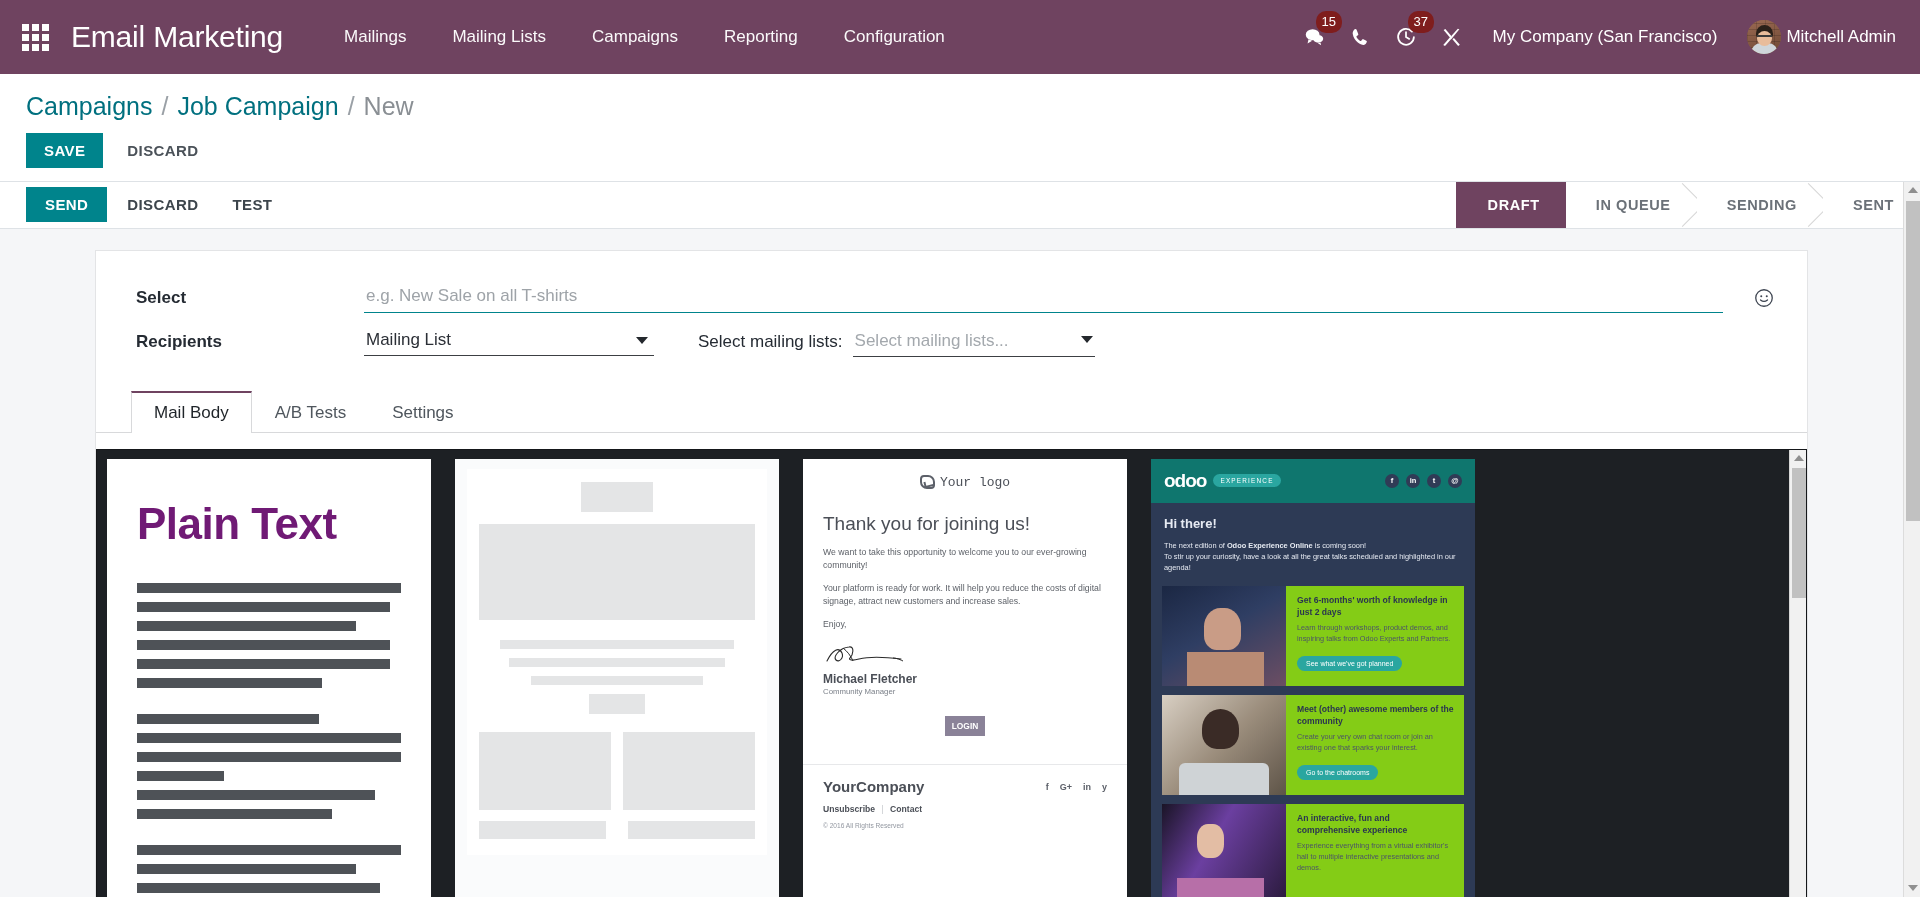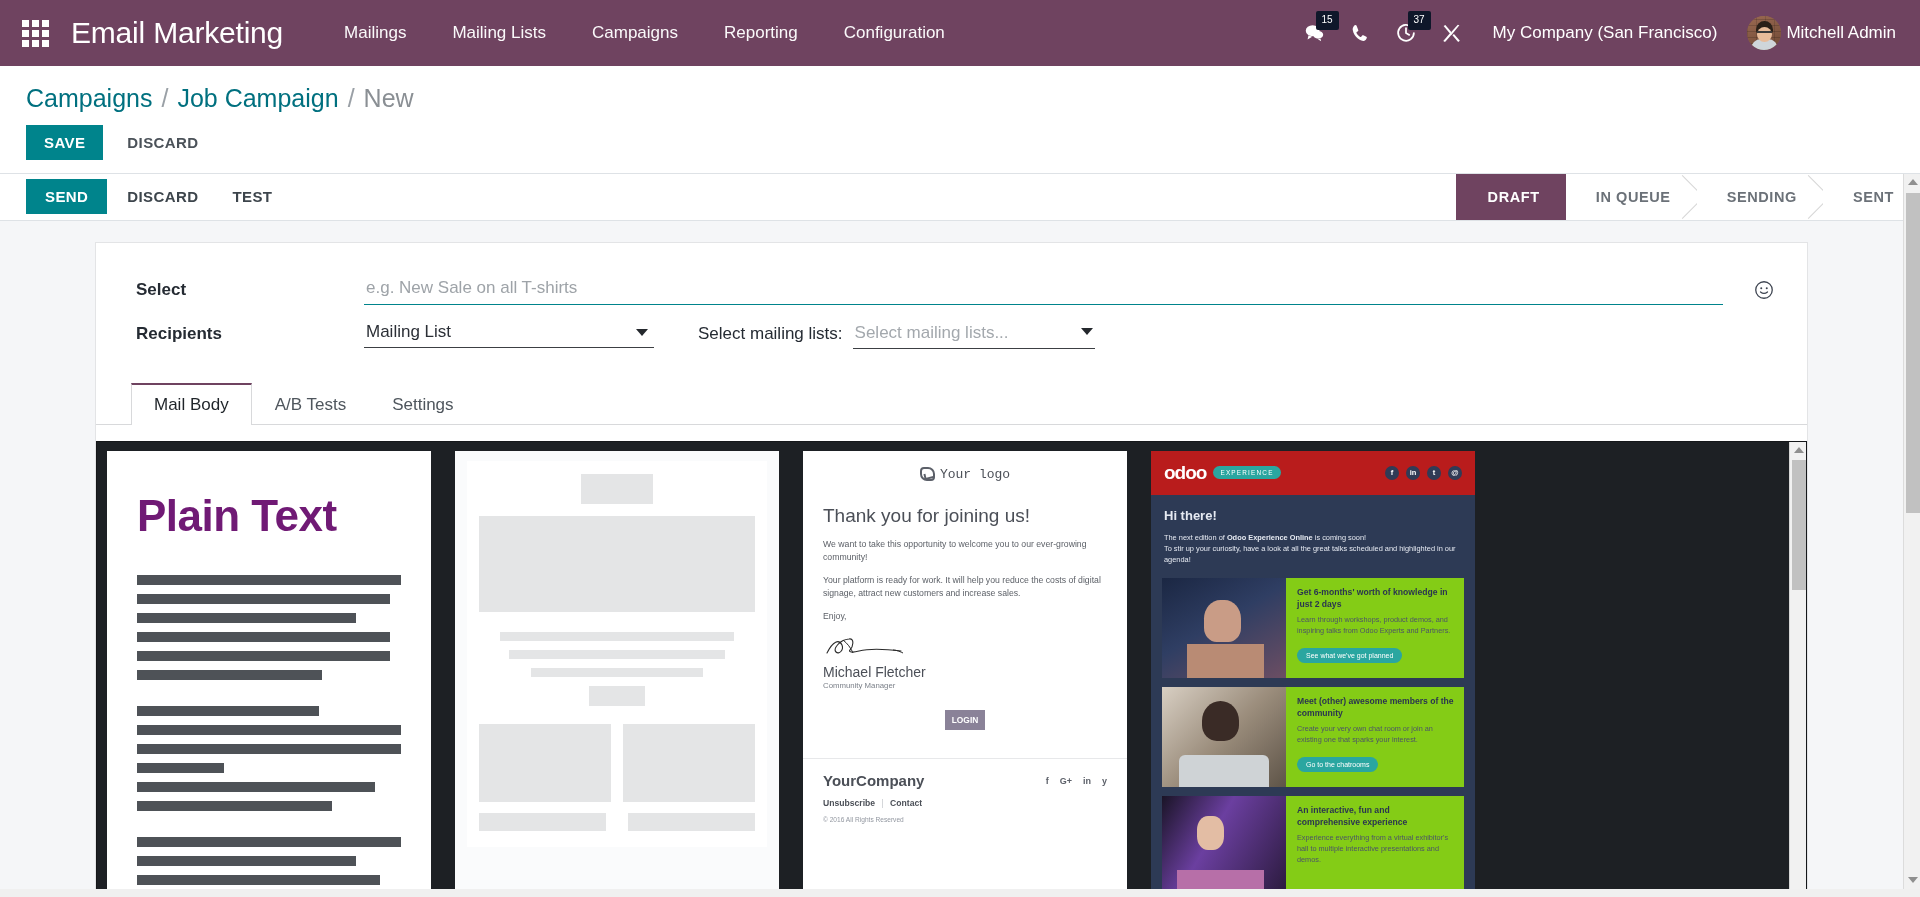--- a/index.html
+++ b/index.html
@@ -6,21 +6,21 @@
   html, body {
     width: 1920px; height: 897px;
     overflow: hidden;
     font-family: "Liberation Sans", sans-serif;
     background: #f0f0f0;
     color: #374151;
   }
 
   
   .navbar {
-    height: 66px;
+    height: 74px;
     background: #6f4360;
     display: flex;
     align-items: center;
     padding: 0 24px 0 14px;
     color: #ffffff;
     position: relative;
     z-index: 30;
   }
   .apps-grid {
     display: grid;
@@ -64,24 +64,24 @@
     height: 100%;
     display: flex;
     align-items: center;
     justify-content: center;
     cursor: pointer;
   }
   .nav-ico svg { display: block; }
   .badge {
     position: absolute;
     top: 11px; left: 25px;
-    background: #0f172a;
+    background: #7f1d1d;
     color: #fff;
-    border-radius: 2px;
-    font-size: 10px;
+    border-radius: 10px;
+    font-size: 13px;
     line-height: 1;
     padding: 4px 6px 5px;
     min-width: 22px;
     text-align: center;
     font-weight: 400;
   }
   .company-name {
     font-size: 17px;
     padding: 0 18px;
     cursor: pointer;
@@ -401,36 +401,36 @@
      width: 15px; height: 14px; border: 2px solid #5c6069; border-radius: 4px 7px 4px 7px;
      position: relative;
   }
   .t3 .logo-mark::after { content:""; position:absolute; left:2px; top:4px; width:8px; height:4px;
      border-bottom: 2px solid #5c6069; border-left: 2px solid #5c6069; transform: rotate(-14deg); }
   .t3 .body { padding: 8px 20px 22px; }
   .t3 h2 { font-size: 19px; font-weight: 400; color: #4b4f57; margin-bottom: 11px; }
   .t3 p { font-size: 8.7px; line-height: 1.5; margin-bottom: 10px; color: #5d6168; }
   .t3 .sig { width: 86px; height: 28px; margin: 6px 0 3px; }
   .t3 .sig svg { display:block; }
-  .t3 .sig-name { font-size: 14px; font-weight: 400; color: #4b4f57; }
+  .t3 .sig-name { font-size: 12px; font-weight: 700; color: #4b4f57; }
   .t3 .sig-title { font-size: 7.8px; color: #7b8089; margin-top: 1px; }
   .t3 .login {
      display:block; width: 40px; margin: 20px auto 6px; text-align:center;
      background: #8a8298; color: #fff; font-size: 8.4px; font-weight: 700; padding: 5px 0;
   }
   .t3 .foot { border-top: 1px solid #e7e8ea; padding: 13px 20px 16px; }
   .t3 .foot-top { display:flex; justify-content: space-between; align-items: center; }
   .t3 .foot-co { font-size: 15px; font-weight: 700; color: #4b4f57; }
   .t3 .socials { display:flex; gap: 11px; font-size: 9px; color: #5c6069; font-weight: 700; }
   .t3 .foot-links { font-size: 8.6px; font-weight: 700; color: #4b4f57; margin-top: 9px; }
   .t3 .foot-links span.div { color: #c6c9cd; margin: 0 4px; font-weight: 400; }
   .t3 .rights { font-size: 6.6px; color: #9297a0; margin-top: 8px; }
   
   .t4 { background: #2d3a55; }
-  .t4 .topbar { background: #b91c1c; padding: 11px 13px; display:flex; align-items:center; }
+  .t4 .topbar { background: #0f766e; padding: 11px 13px; display:flex; align-items:center; }
   .t4 .odoo-logo { font-size: 19px; font-weight: 700; color: #fff; letter-spacing: -1px; }
   .t4 .exp-pill {
     background: #2aa6a0; color: #fff; font-size: 6.4px; letter-spacing: 1.2px;
     padding: 3px 7px; border-radius: 9px; margin-left: 7px; font-weight: 400;
   }
   .t4 .soc { margin-left:auto; display:flex; gap: 7px; }
   .t4 .soc i {
      width: 14px; height: 14px; border-radius: 50%; background: #303b56;
      display:flex; align-items:center; justify-content:center;
      font-size: 7.5px; color:#fff; font-style: normal; font-weight: 700;

